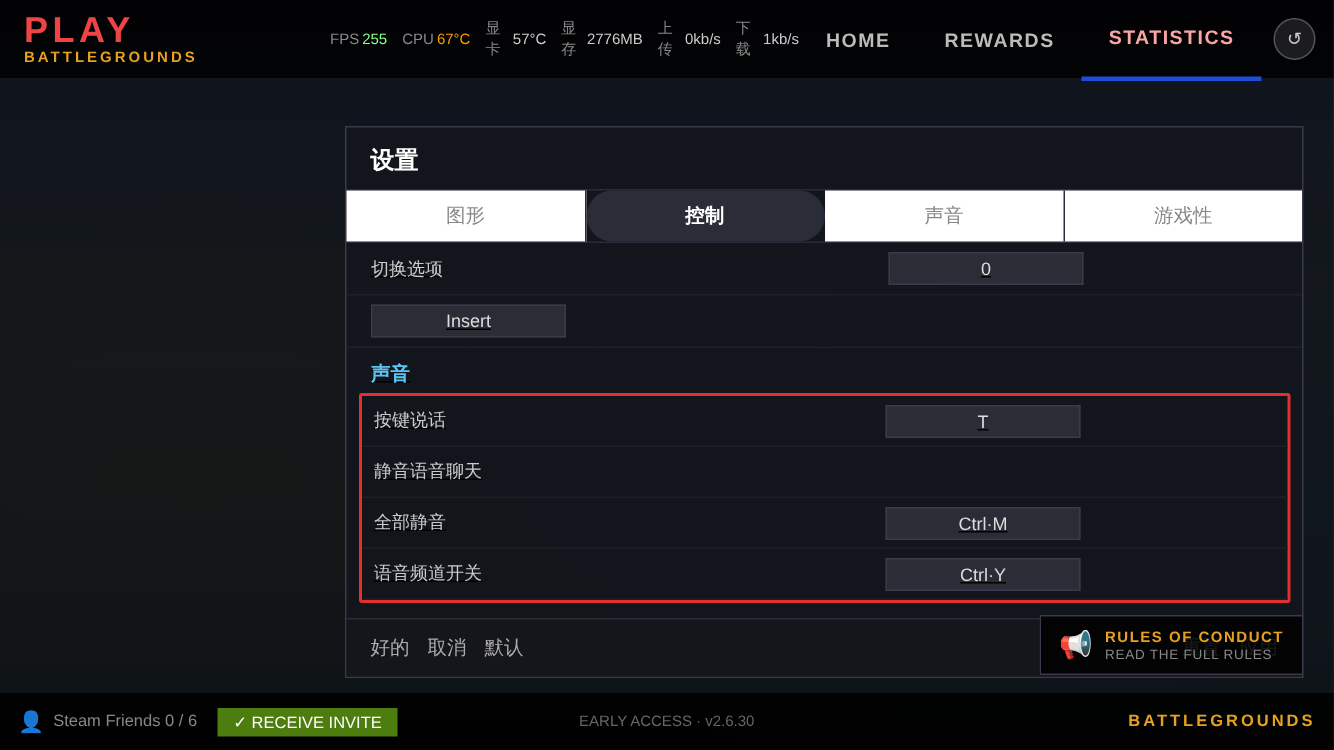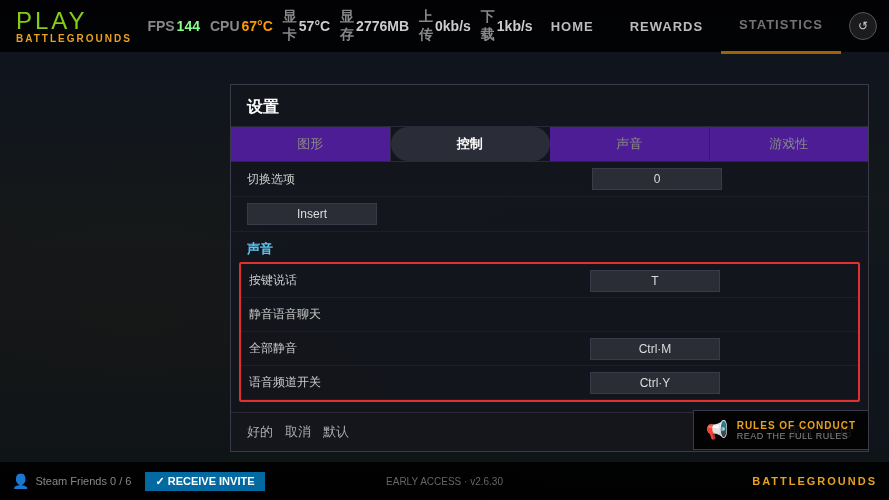--- a/index.html
+++ b/index.html
@@ -46,42 +46,41 @@
       align-items: center;
       z-index: 10;
     }
     .logo-area {
       width: 220px;
       padding-left: 16px;
       display: flex;
       flex-direction: column;
     }
     .logo-play {
-      color: #84cc16;
+      color: #ef4444;
       font-size: 24px;
-      font-weight: 400;
+      font-weight: 700;
       letter-spacing: 3px;
       line-height: 1;
     }
     .logo-battlegrounds {
       color: #e8a020;
       font-size: 10px;
       font-weight: 700;
       letter-spacing: 2px;
     }
 
     .status-bar {
       flex: 1;
       display: flex;
       align-items: center;
       justify-content: center;
       gap: 10px;
-      font-size: 14px;
+      font-size: 10px;
       color: #aaa;
-      font-weight: bold;
     }
     .status-item {
       display: flex;
       align-items: center;
       gap: 2px;
     }
     .status-item span.label { color: #888; }
     .status-item span.value { color: #ccc; }
     .status-item span.value.warn { color: #f90; }
     .status-item span.value.ok { color: #8f8; }
@@ -99,22 +98,22 @@
       align-items: center;
       color: #bbb;
       font-size: 13px;
       font-weight: 600;
       letter-spacing: 1px;
       cursor: pointer;
       position: relative;
       text-transform: uppercase;
     }
     .nav-item.active {
-      color: #737373;
-      border-bottom: 3px solid #a16207;
+      color: #fca5a5;
+      border-bottom: 3px solid #1d4ed8;
     }
 
     .top-icons {
       display: flex;
       gap: 4px;
       padding-right: 12px;
     }
     .top-icon-btn {
       width: 28px;
       height: 28px;
@@ -157,36 +156,37 @@
       display: flex;
       border-bottom: 1px solid #2a2a3a;
     }
     .tab-item {
       flex: 1;
       text-align: center;
       padding: 8px 0;
       color: #888;
       font-size: 13px;
       cursor: pointer;
-      background: #4c1d95;
+      background: #ffffff;
       border-right: 1px solid #2a2a3a;
     }
     .tab-item:last-child { border-right: none; }
     .tab-item.active {
       background: #2a2c38;
       color: #fff;
       font-weight: 600;
       border-radius: 17px;
     }
 
     
     .settings-content {
       flex: 1;
       overflow-y: auto;
       padding: 0;
+      text-decoration: underline;
     }
     .settings-content::-webkit-scrollbar { width: 6px; }
     .settings-content::-webkit-scrollbar-track { background: #1a1c24; }
     .settings-content::-webkit-scrollbar-thumb { background: #3a3a5a; border-radius: 3px; }
 
     
     .setting-row {
       display: flex;
       align-items: center;
       padding: 6px 16px;
@@ -281,28 +281,28 @@
       align-items: center;
       gap: 6px;
       color: #888;
       font-size: 11px;
     }
     .friends-icon {
       color: #8f8;
       font-size: 14px;
     }
     .receive-invite-btn {
-      background: #0369a1;
+      background: #4d7c0f;
       color: #fff;
       border: none;
       font-size: 11px;
       padding: 3px 10px;
       cursor: pointer;
       margin-left: 8px;
-      font-weight: 700;
+      font-weight: 400;
     }
     .early-access {
       position: absolute;
       left: 50%;
       transform: translateX(-50%);
       color: #666;
       font-size: 10px;
       text-align: center;
     }
     .battlegrounds-logo-bottom {
@@ -357,21 +357,21 @@
 
 <div class="top-bar">
   <div class="logo-area">
     <span class="logo-play">PLAY</span>
     <span class="logo-battlegrounds">BATTLEGROUNDS</span>
   </div>
 
   <div class="status-bar">
     <div class="status-item">
       <span class="label">FPS</span>
-      <span class="value ok">144</span>
+      <span class="value ok">255</span>
     </div>
     <div class="status-item">
       <span class="label">CPU</span>
       <span class="value warn">67°C</span>
     </div>
     <div class="status-item">
       <span class="label">显卡</span>
       <span class="value">57°C</span>
     </div>
     <div class="status-item">

